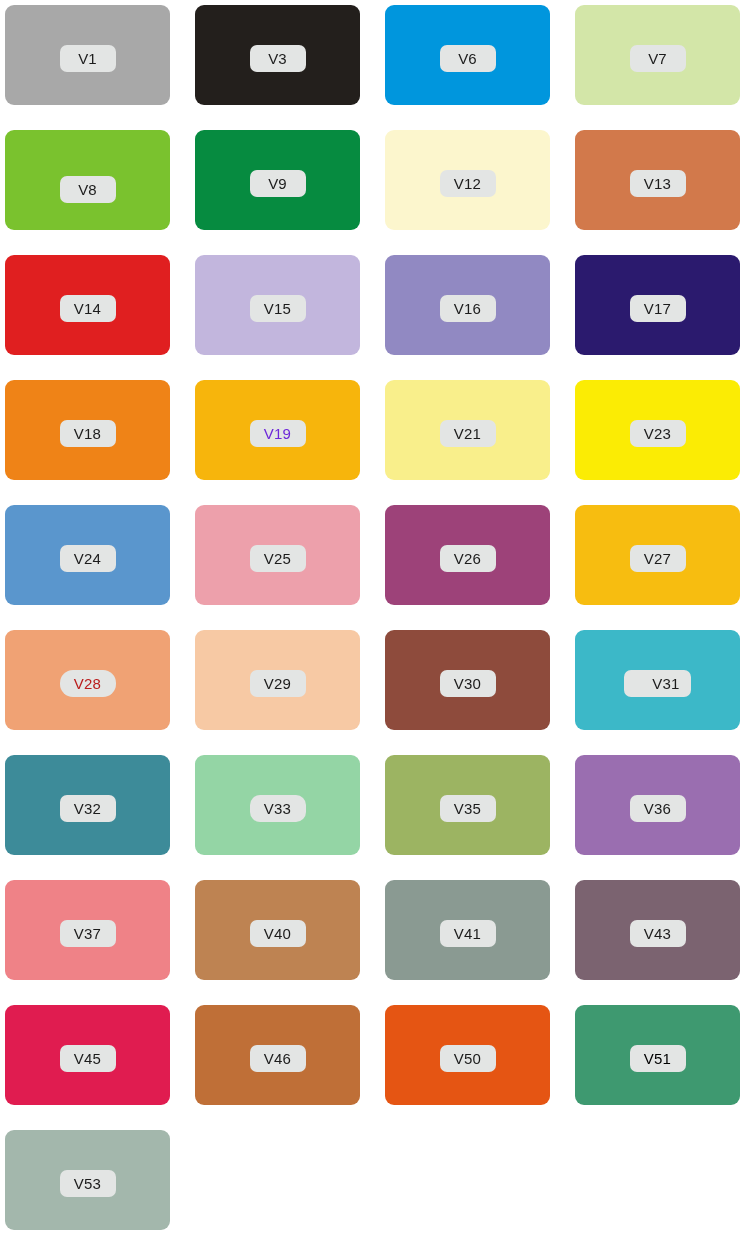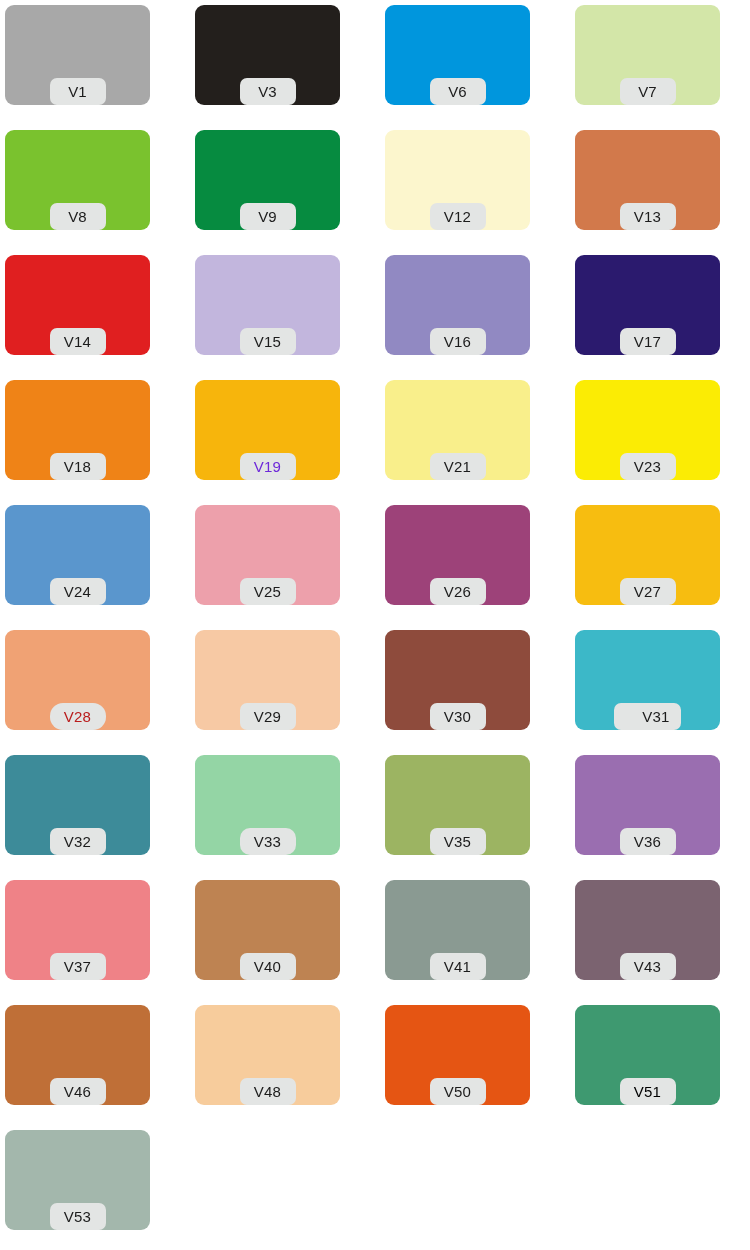--- a/index.html
+++ b/index.html
@@ -23,27 +23,27 @@
     column-gap: 25px;
     row-gap: 25px;
     padding: 5px 5px 0 5px;
     box-sizing: border-box;
     justify-content: start;
     align-content: start;
   }
 
   .swatch-card {
     position: relative;
-    width: 145px;
+    width: 165px;
     height: 100px;
     border-radius: 9px;
     box-sizing: border-box;
     display: flex;
     justify-content: center;
-    align-items: flex-end;
+    align-items: center;
   }
 
   .swatch-label {
     margin-top: 6px;
     min-width: 56px;
     height: 27px;
     padding: 0 11px;
     box-sizing: border-box;
     background: #e3e5e4;
     border-radius: 7px;
@@ -149,25 +149,25 @@
     </div>
     <div class="swatch-card" style="background: rgb(190, 131, 82);">
       <span class="swatch-label" style="background: rgb(227, 229, 228); color: rgb(28, 28, 28);">V40</span>
     </div>
     <div class="swatch-card" style="background: rgb(138, 154, 146);">
       <span class="swatch-label" style="background: rgb(227, 229, 228); color: rgb(28, 28, 28);">V41</span>
     </div>
     <div class="swatch-card" style="background: rgb(123, 99, 112);">
       <span class="swatch-label" style="background: rgb(227, 229, 228); color: rgb(28, 28, 28);">V43</span>
     </div>
+    <div class="swatch-card" style="background: rgb(224, 28, 80);">
+      <span class="swatch-label" style="background: rgb(227, 229, 228); color: rgb(28, 28, 28);">V45</span>
+    </div>
     <div class="swatch-card" style="background: rgb(191, 111, 55);">
       <span class="swatch-label" style="background: rgb(227, 229, 228); color: rgb(28, 28, 28);">V46</span>
-    </div>
-    <div class="swatch-card" style="background: rgb(247, 204, 156);">
-      <span class="swatch-label" style="background: rgb(227, 229, 228); color: rgb(28, 28, 28);">V48</span>
     </div>
     <div class="swatch-card" style="background: rgb(229, 85, 19);">
       <span class="swatch-label" style="background: rgb(227, 229, 228); color: rgb(28, 28, 28);">V50</span>
     </div>
     <div class="swatch-card" style="background: rgb(62, 153, 112);">
       <span class="swatch-label" style="background: rgb(227, 229, 228); color: #000000;">V51</span>
     </div>
     <div class="swatch-card" style="background: rgb(163, 183, 172);">
       <span class="swatch-label" style="background: rgb(227, 229, 228); color: rgb(28, 28, 28);">V53</span>
     </div>

